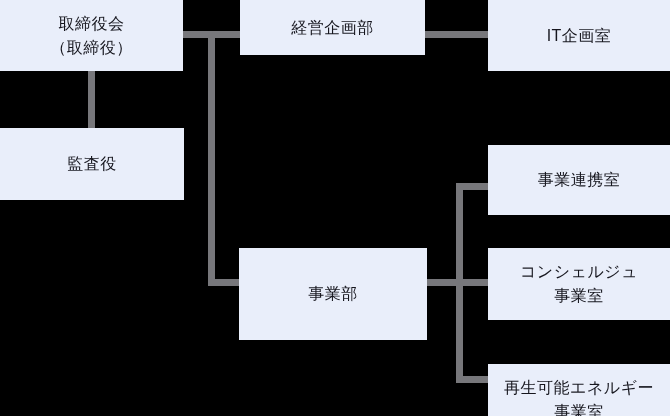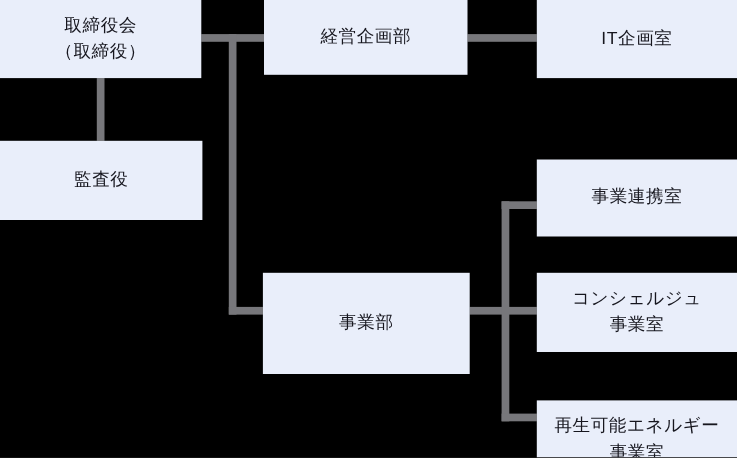--- a/index.html
+++ b/index.html
@@ -33,21 +33,21 @@
     white-space: pre-line;
     letter-spacing: 0.5px;
   }
   .line {
     position: absolute;
     background: var(--line);
   }
   
   .n-board     { left: 0px;   top: 0px;   width: 183px; height: 71px; }
   .n-auditor   { left: 0px;   top: 128px; width: 184px; height: 72px; justify-content: center; }
-  .n-planning  { left: 240px; top: 0px;   width: 185px; height: 68px; }
+  .n-planning  { left: 240px; top: 0px;   width: 185px; height: 55px; }
   .n-it        { left: 488px; top: 0px;   width: 182px; height: 71px; }
   .n-business  { left: 239px; top: 248px; width: 188px; height: 92px; }
   .n-alliance  { left: 488px; top: 145px; width: 182px; height: 70px; }
   .n-concierge { left: 488px; top: 248px; width: 182px; height: 72px; text-align: center; }
   .n-renewable { left: 488px; top: 344px; width: 182px; height: 72px; margin-top: 20px; }
   
   .l-board-auditor      { left: 88px;  top: 71px;  width: 7px;   height: 57px; }
   .l-board-planning     { left: 183px; top: 31px;  width: 57px;  height: 7px;  }
   .l-trunk-vertical     { left: 208px; top: 31px;  width: 7px;   height: 255px;}
   .l-trunk-business     { left: 208px; top: 279px; width: 31px;  height: 7px;  }

